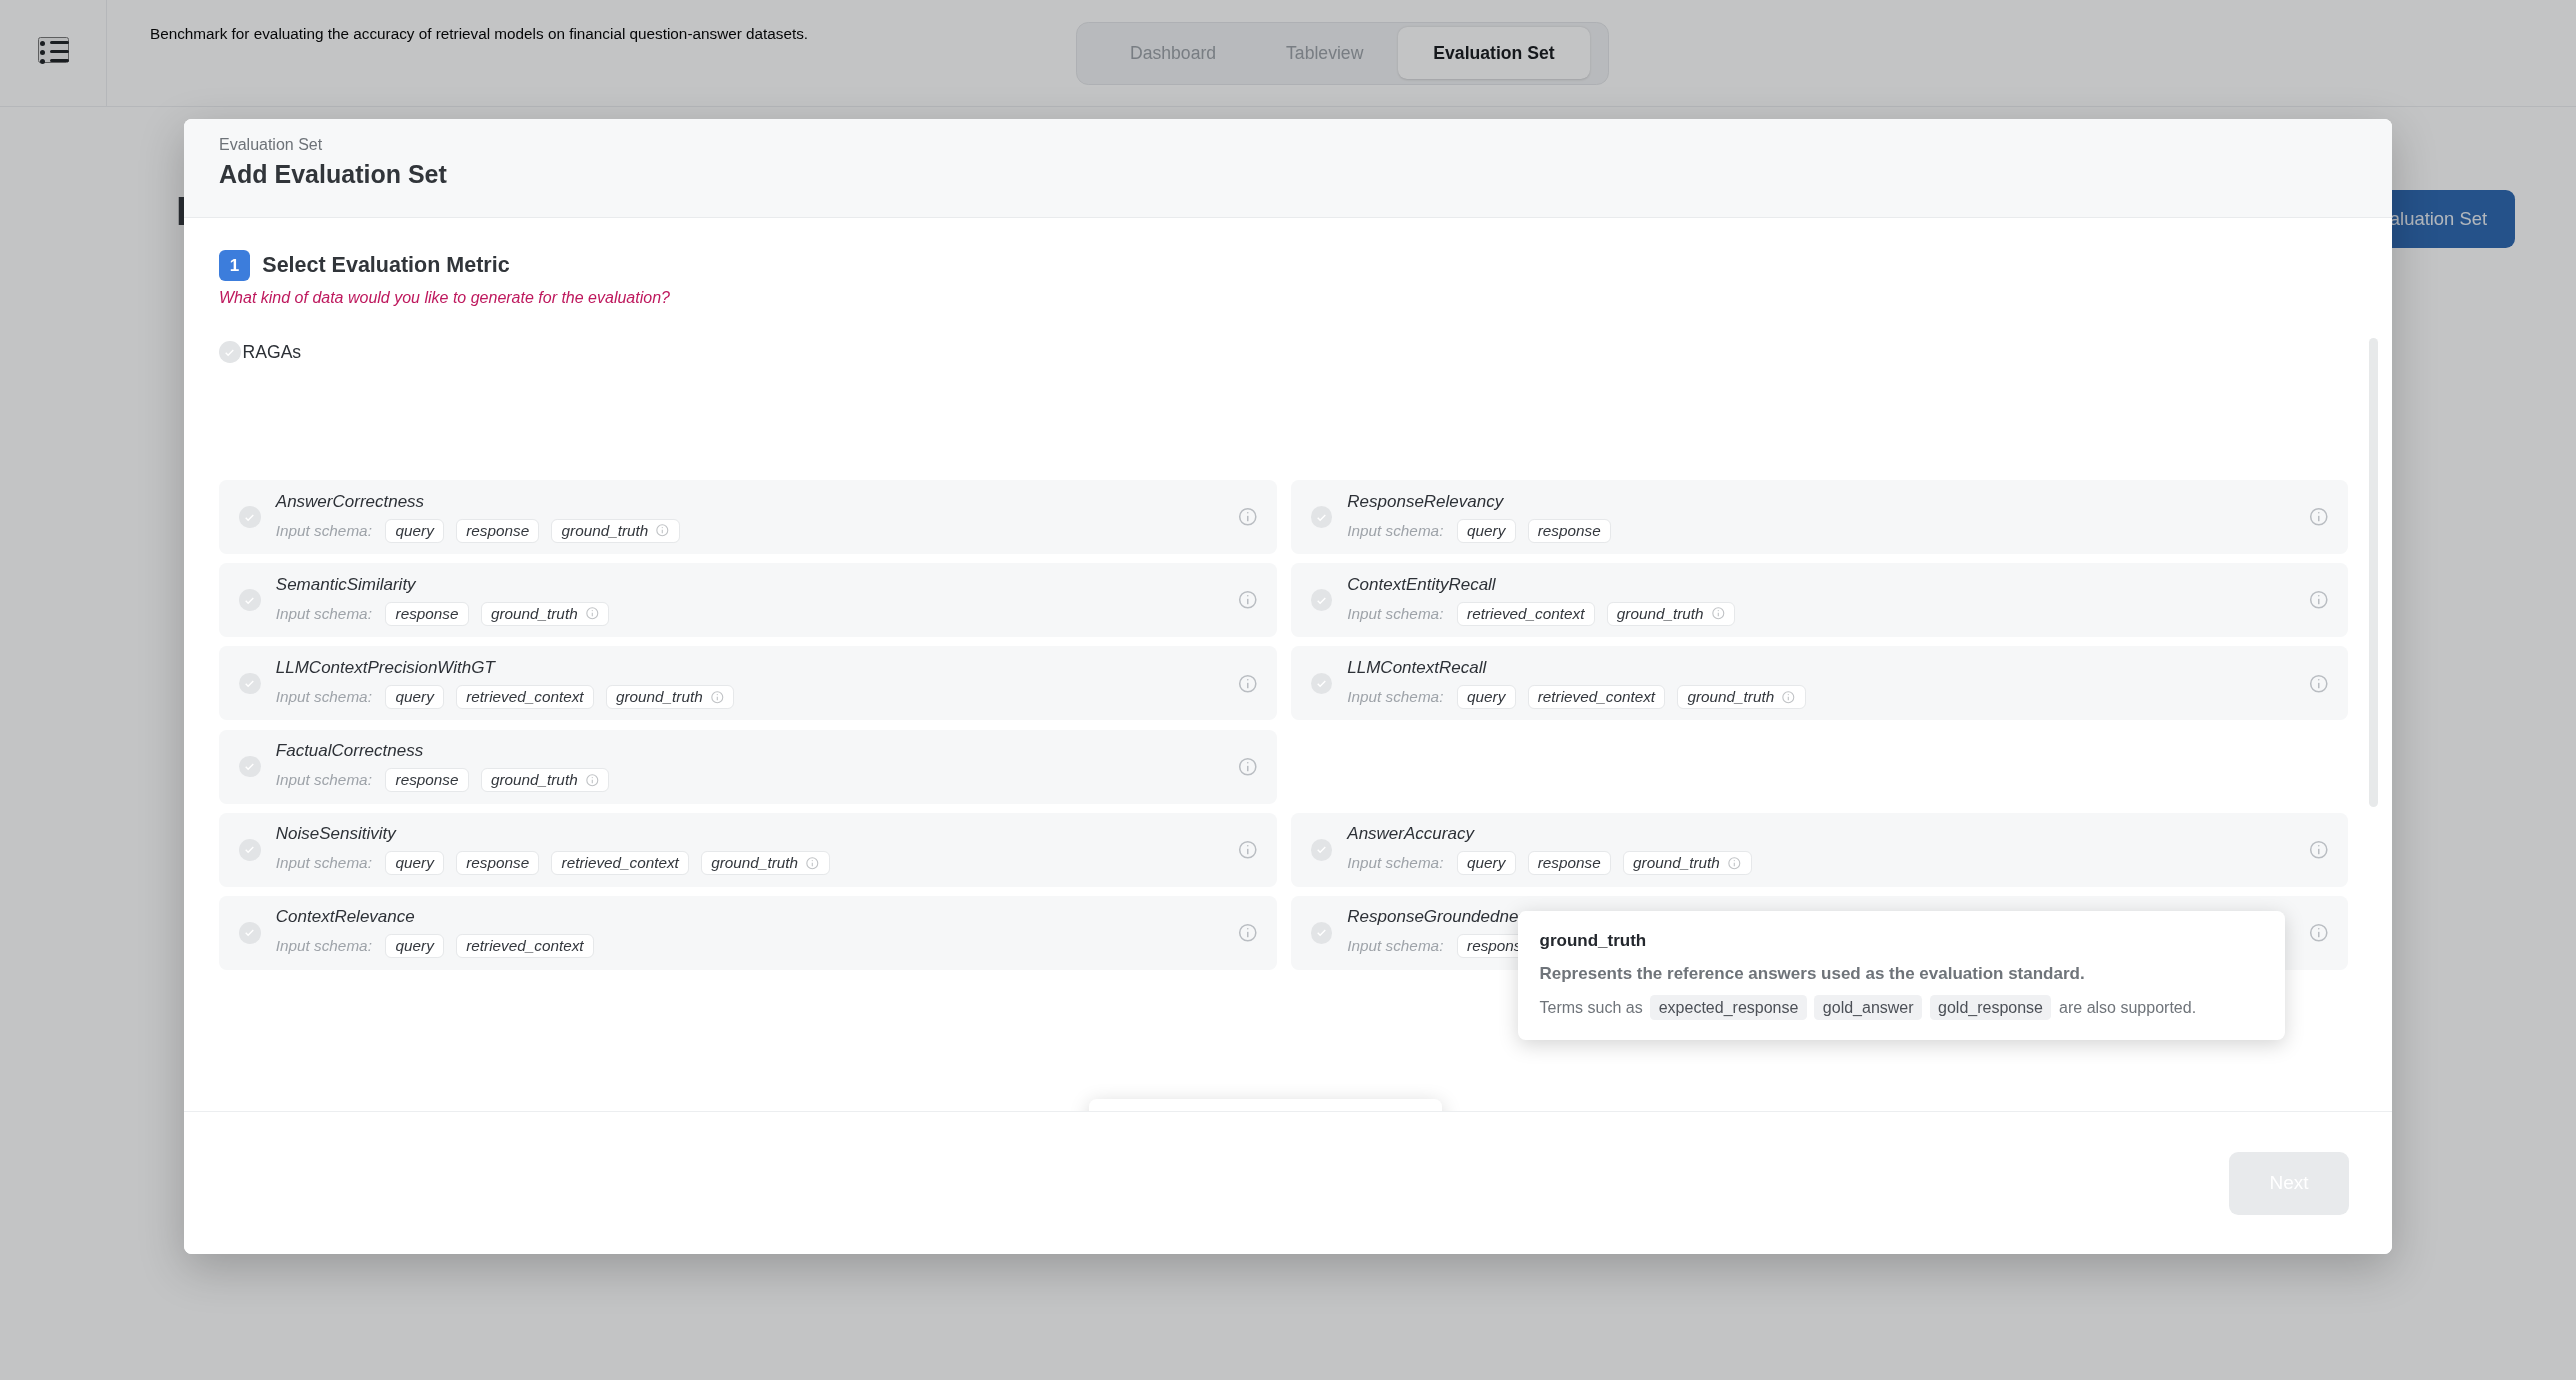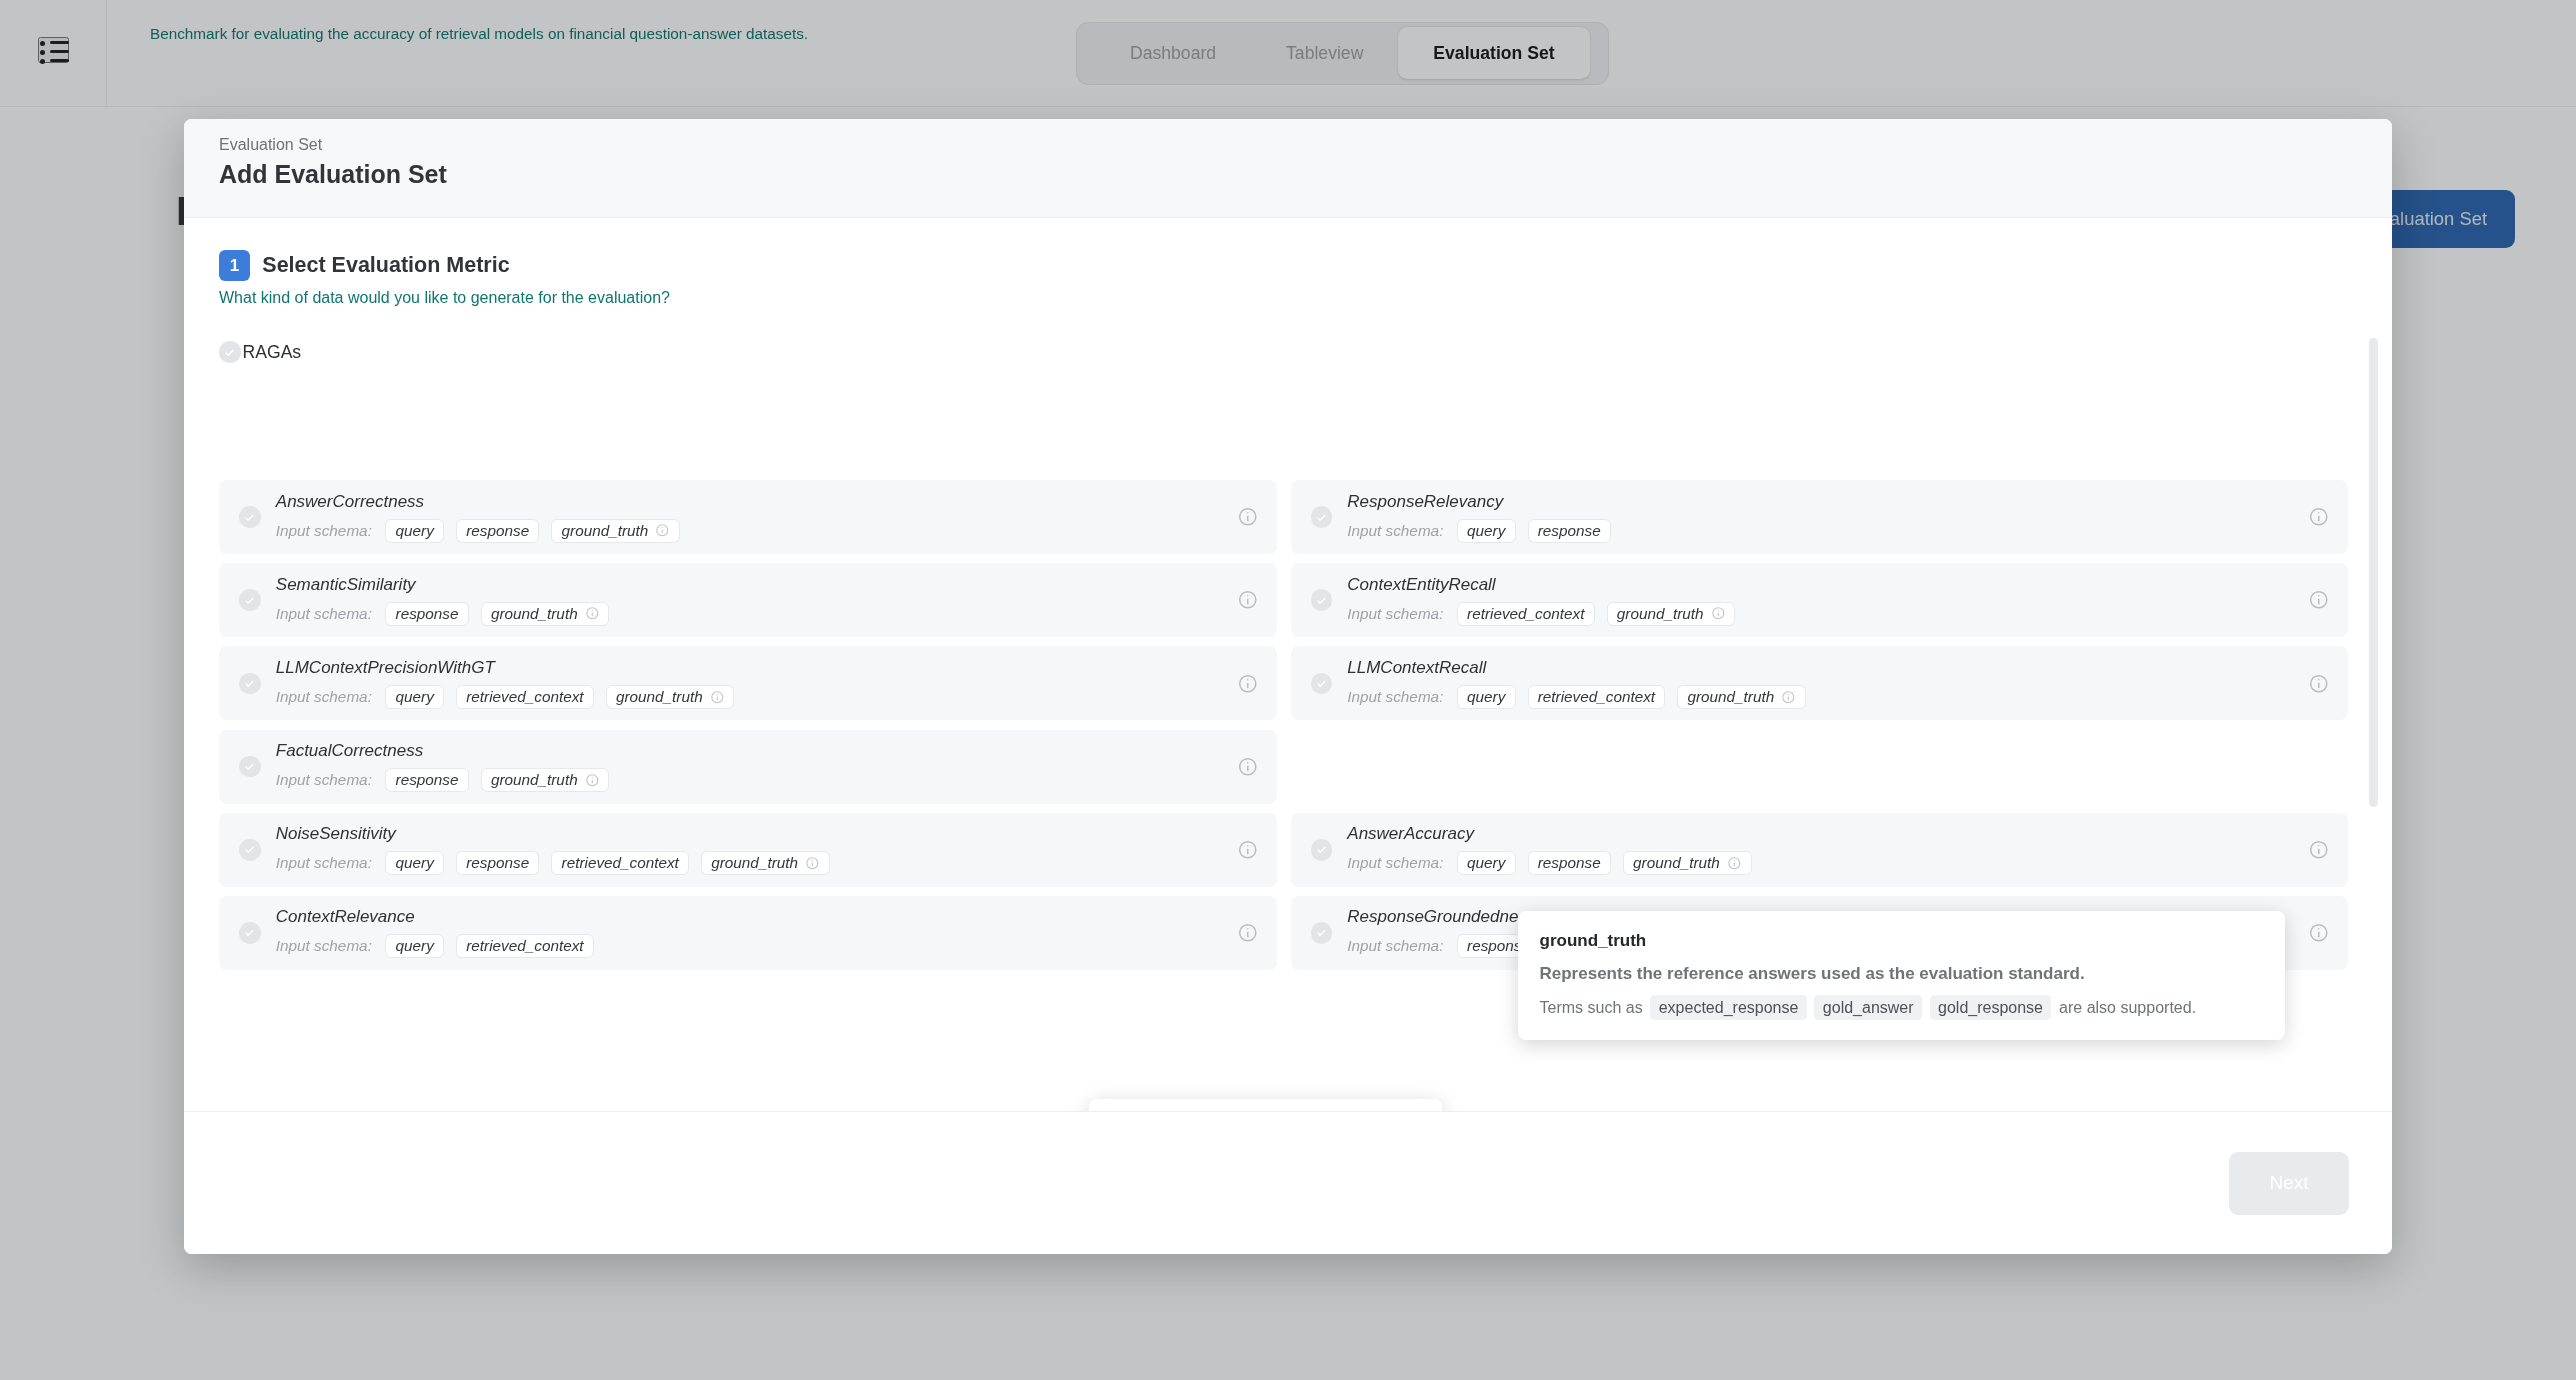--- a/index.html
+++ b/index.html
@@ -33,21 +33,21 @@
     background: #1c1f23; display: block;
   }
   .list-icon .r1 { top: 1.5px; } .list-icon .r2 { top: 10.7px; } .list-icon .r3 { top: 20px; }
 
   .title-block { padding: 15.3px 0 0 43px; flex: none; }
   .app-title {
     font-size: 29px; font-weight: bold; color: #15181c;
     display: flex; align-items: center; gap: 12.3px; letter-spacing: -0.2px;
   }
   .edit-icon { width: 21.5px; height: 21.5px; display: block; }
-  .app-sub { font-size: 15.3px; color: #0f766e; margin-top: 10px; text-align: right; }
+  .app-sub { font-size: 15.3px; color: #000000; margin-top: 10px; text-align: right; }
 
   .tabs {
     position: absolute; left: 1076px; top: 21.5px;
     height: 63px; padding: 18px;
     background: #f1f2f4; border: 1.5px solid #e3e5e8; border-radius: 12.3px;
     display: flex; align-items: center; gap: 0; justify-content: center;
   }
   .tab {
     height: 52px; padding: 0 35px; border-radius: 9.2px;
     display: flex; align-items: center; justify-content: center;
@@ -98,21 +98,21 @@
     background: #ffffff; overflow: hidden;
   }
   .section-head { padding: 31px 0 0 35px; }
   .step-row { display: flex; align-items: center; gap: 12.3px; }
   .step-badge {
     width: 31px; height: 31px; border-radius: 6.1px; background: #3c7ddc;
     color: #ffffff; font-size: 17px; font-weight: bold;
     display: flex; align-items: center; justify-content: center;
   }
   .step-title { font-size: 21.5px; font-weight: bold; color: #31353a; }
-  .step-sub { font-size: 16px; color: #0f766e; margin-top: 8.4px; }
+  .step-sub { font-size: 16px; color: #be185d; margin-top: 8.4px; font-style: italic; }
 
   .group-row {
     display: flex; align-items: center; gap: 2px;
     padding: 34px 0 0 35px;
   }
   .check-circle {
     width: 21.5px; height: 21.5px; border-radius: 50%; background: #e2e4e6;
     display: flex; align-items: center; justify-content: center; flex: none;
   }
   .check-circle svg { width: 13px; height: 13px; display: block; }

